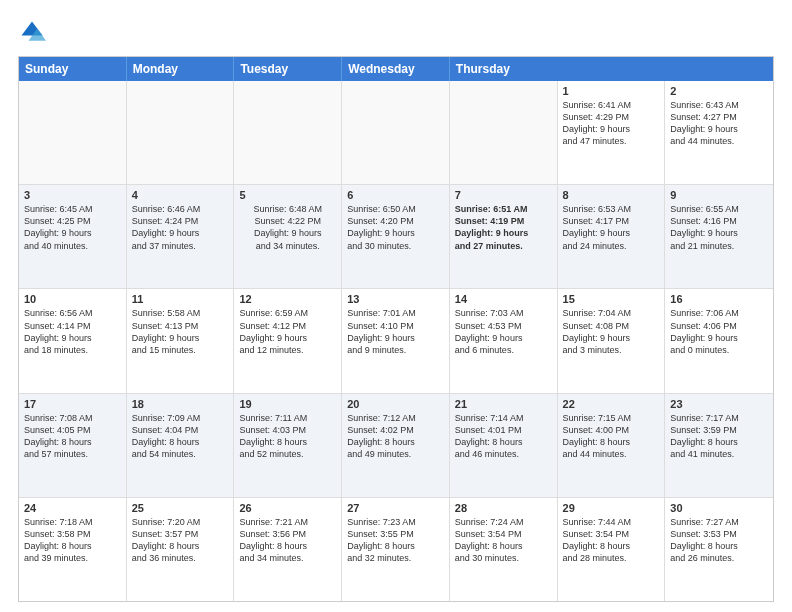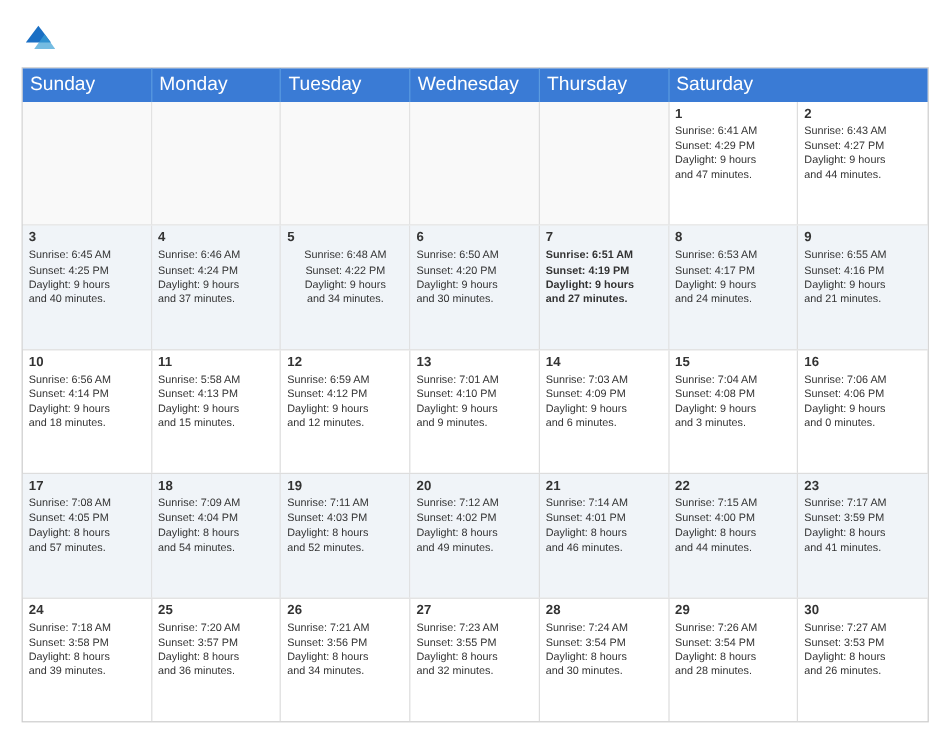--- a/index.html
+++ b/index.html
@@ -58,22 +58,22 @@
       flex-direction: column;
       border: 1px solid #ccc;
     }
     .cal-header {
       display: grid;
       grid-template-columns: repeat(7, 1fr);
       background: #3a7bd5;
     }
     .cal-header-cell {
       color: #fff;
-      font-weight: normal;
-      font-size: 16px;
+      font-weight: bold;
+      font-size: 12px;
       padding: 5px 6px;
       text-align: left;
       border-right: 1px solid #5a9be0;
     }
     .cal-header-cell:last-child { border-right: none; }
     .cal-body {
       display: flex;
       flex-direction: column;
       flex: 1;
     }
@@ -129,21 +129,20 @@
     </div>
   </div>
 
   <div class="calendar">
     <div class="cal-header">
     <div class="cal-header-cell">Sunday</div>
         <div class="cal-header-cell">Monday</div>
         <div class="cal-header-cell">Tuesday</div>
         <div class="cal-header-cell">Wednesday</div>
         <div class="cal-header-cell">Thursday</div>
-        <div class="cal-header-cell">Saturday</div>
       </div>
     <div class="cal-body">
     <div class="cal-row">
           <div class="cal-cell empty"></div>
           <div class="cal-cell empty"></div>
           <div class="cal-cell empty"></div>
           <div class="cal-cell empty"></div>
           <div class="cal-cell empty"></div>
           <div class="cal-cell">
             <span class="day-num">1</span>
@@ -236,21 +235,21 @@
           <div class="cal-cell">
             <span class="day-num">13</span>
             <div class="day-info" style="white-space: pre-line;">Sunrise: 7:01 AM
 Sunset: 4:10 PM
 Daylight: 9 hours
 and 9 minutes.</div>
           </div>
           <div class="cal-cell">
             <span class="day-num">14</span>
             <div class="day-info" style="white-space: pre-line;">Sunrise: 7:03 AM
-Sunset: 4:09 PM
+Sunset: 4:53 PM
 Daylight: 9 hours
 and 6 minutes.</div>
           </div>
           <div class="cal-cell">
             <span class="day-num">15</span>
             <div class="day-info" style="white-space: pre-line;">Sunrise: 7:04 AM
 Sunset: 4:08 PM
 Daylight: 9 hours
 and 3 minutes.</div>
           </div>
@@ -344,21 +343,21 @@
           </div>
           <div class="cal-cell">
             <span class="day-num">28</span>
             <div class="day-info" style="white-space: pre-line;">Sunrise: 7:24 AM
 Sunset: 3:54 PM
 Daylight: 8 hours
 and 30 minutes.</div>
           </div>
           <div class="cal-cell">
             <span class="day-num">29</span>
-            <div class="day-info" style="white-space: pre-line;">Sunrise: 7:26 AM
+            <div class="day-info" style="white-space: pre-line;">Sunrise: 7:44 AM
 Sunset: 3:54 PM
 Daylight: 8 hours
 and 28 minutes.</div>
           </div>
           <div class="cal-cell">
             <span class="day-num">30</span>
             <div class="day-info" style="white-space: pre-line;">Sunrise: 7:27 AM
 Sunset: 3:53 PM
 Daylight: 8 hours
 and 26 minutes.</div>

